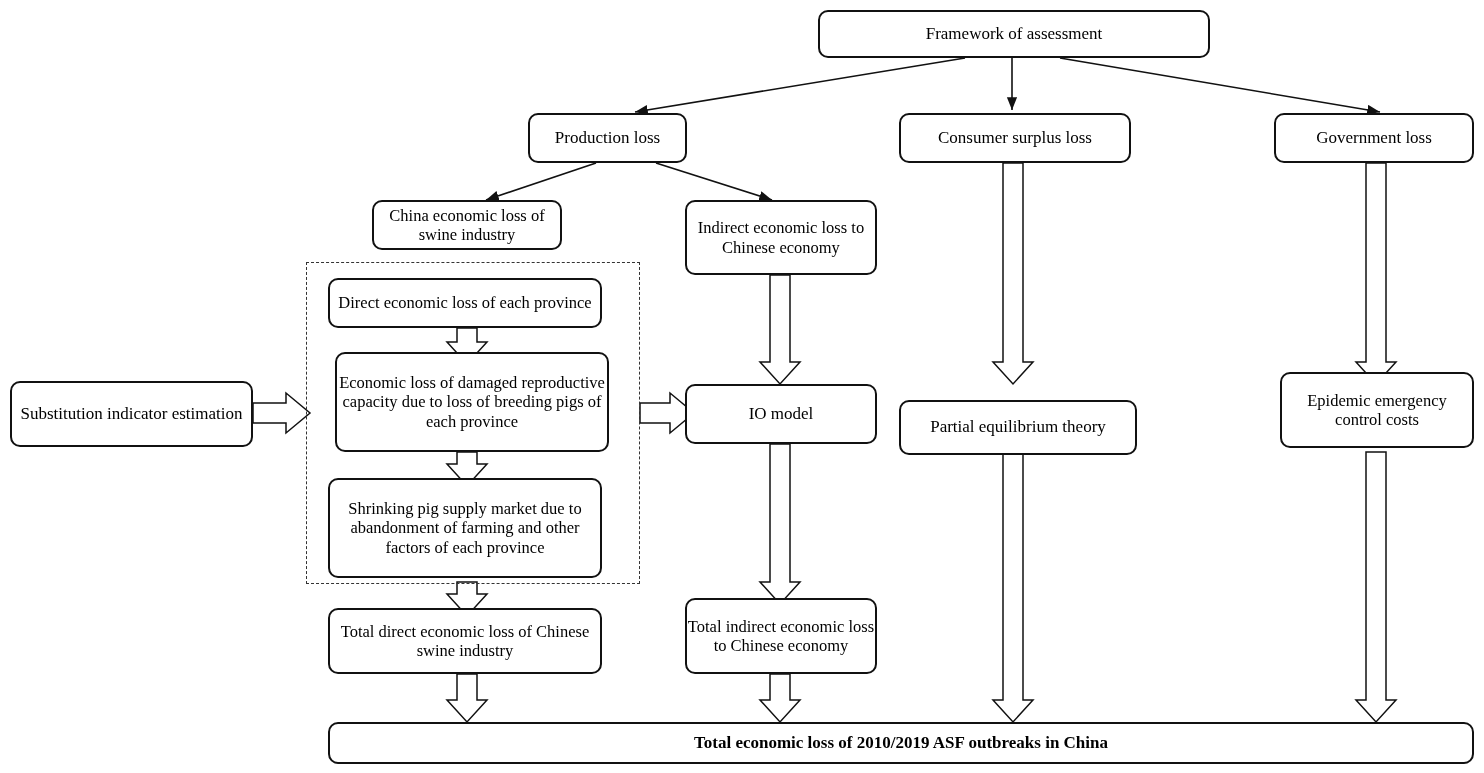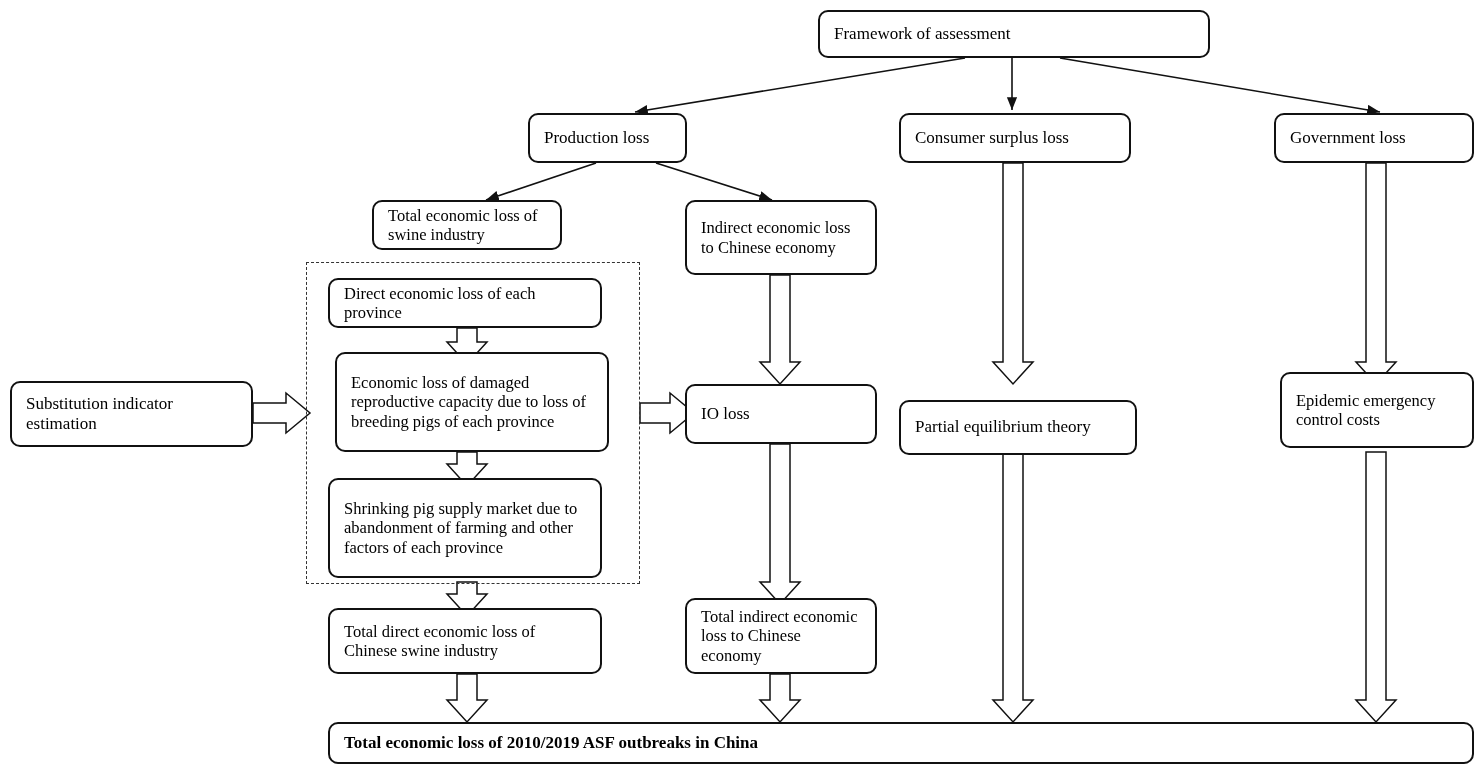--- a/index.html
+++ b/index.html
@@ -8,24 +8,24 @@
   svg#wires{position:absolute;left:0;top:0;width:1484px;height:773px;}
   .node{
     position:absolute;
     box-sizing:border-box;
     border:2px solid #111;
     border-radius:10px;
     background:#fff;
     display:flex;
     align-items:center;
     justify-content:center;
-    text-align:left;
+    text-align:center;
     font-size:17px;
     line-height:1.18;
-    padding:3px 14px;
+    padding:3px 0;
     z-index:3;
   }
   .node span{display:block;width:100%;}
   .bold{font-weight:bold;}
   .dashgroup{
     position:absolute;
     border:1px dashed #333;
     box-sizing:border-box;
     background:transparent;
     z-index:1;
@@ -94,21 +94,21 @@
 
   <div class="node" style="left:899px; top:113px; width:232px; height:50px;">
     <span>Consumer surplus loss</span>
   </div>
 
   <div class="node" style="left:1274px; top:113px; width:200px; height:50px;">
     <span>Government loss</span>
   </div>
 
   <div class="node small" style="left:372px; top:200px; width:190px; height:50px;">
-    <span>Total economic loss of swine industry</span>
+    <span>China economic loss of swine industry</span>
   </div>
 
   <div class="node small" style="left:685px; top:200px; width:192px; height:75px;">
     <span>Indirect economic loss to Chinese economy</span>
   </div>
 
   <div class="node small" style="left:328px; top:278px; width:274px; height:50px;">
     <span>Direct economic loss of each province</span>
   </div>
 
@@ -126,21 +126,21 @@
 
   <div class="node small" style="left:685px; top:598px; width:192px; height:76px;">
     <span>Total indirect economic loss to Chinese economy</span>
   </div>
 
   <div class="node" style="left:10px; top:381px; width:243px; height:66px;">
     <span>Substitution indicator estimation</span>
   </div>
 
   <div class="node" style="left:685px; top:384px; width:192px; height:60px;">
-    <span>IO loss</span>
+    <span>IO model</span>
   </div>
 
   <div class="node" style="left:899px; top:400px; width:238px; height:55px;">
     <span>Partial equilibrium theory</span>
   </div>
 
   <div class="node small" style="left:1280px; top:372px; width:194px; height:76px;">
     <span>Epidemic emergency control costs</span>
   </div>
 

